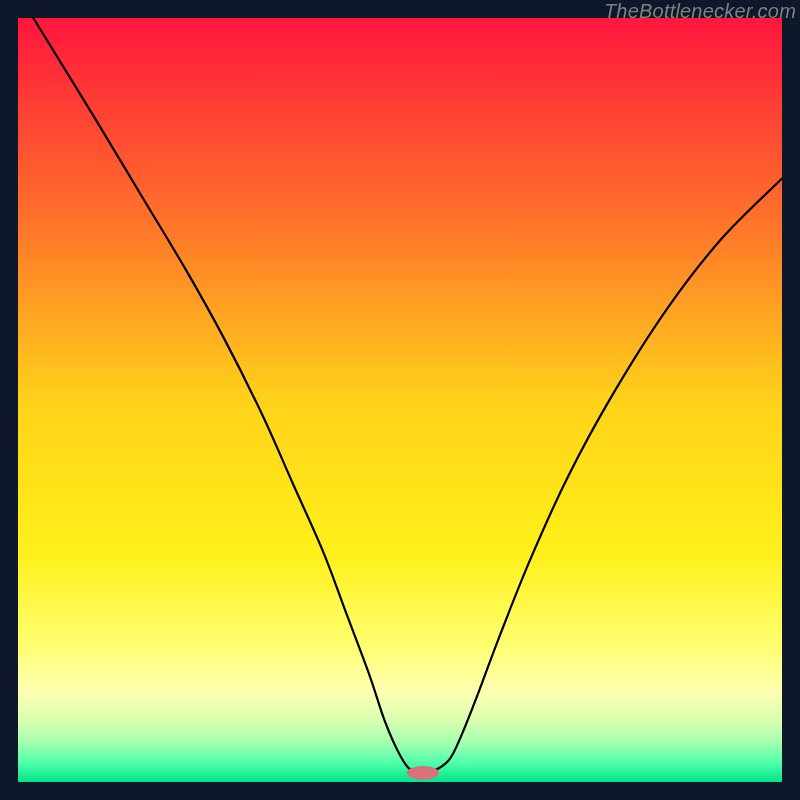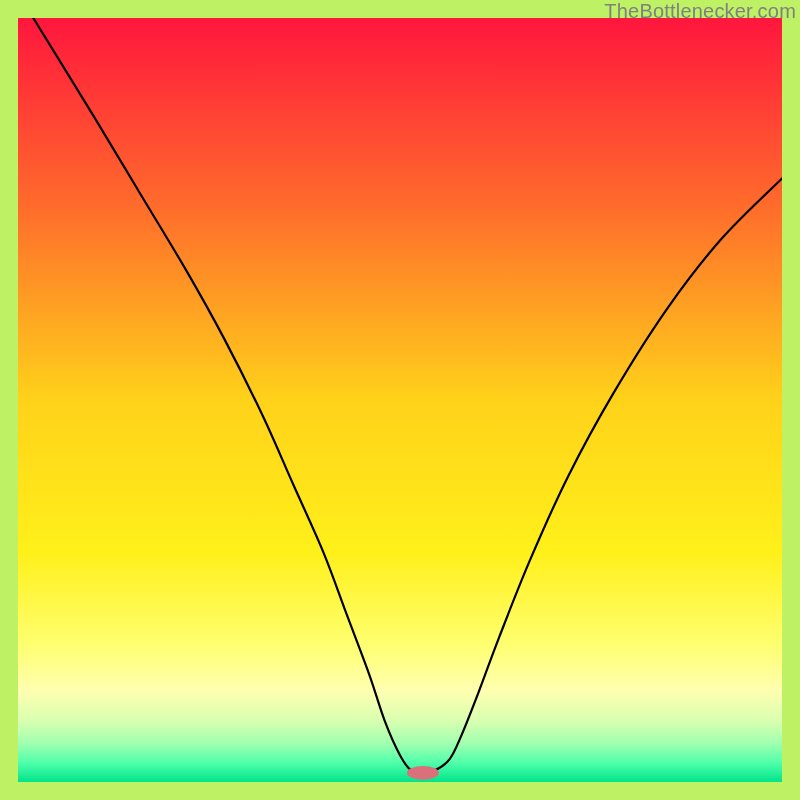--- a/index.html
+++ b/index.html
@@ -7,22 +7,23 @@
     padding: 0;
     width: 800px;
     height: 800px;
     background: #000;
     overflow: hidden;
     font-family: Arial, Helvetica, sans-serif;
   }
   .outer-frame {
     width: 800px;
     height: 800px;
-    background: #bef264;
+    background: #0f172a;
     position: relative;
+    font-style: italic;
   }
   .plot-area {
     position: absolute;
     left: 18px;
     top: 18px;
     width: 764px;
     height: 764px;
     overflow: hidden;
   }
   .attribution {

